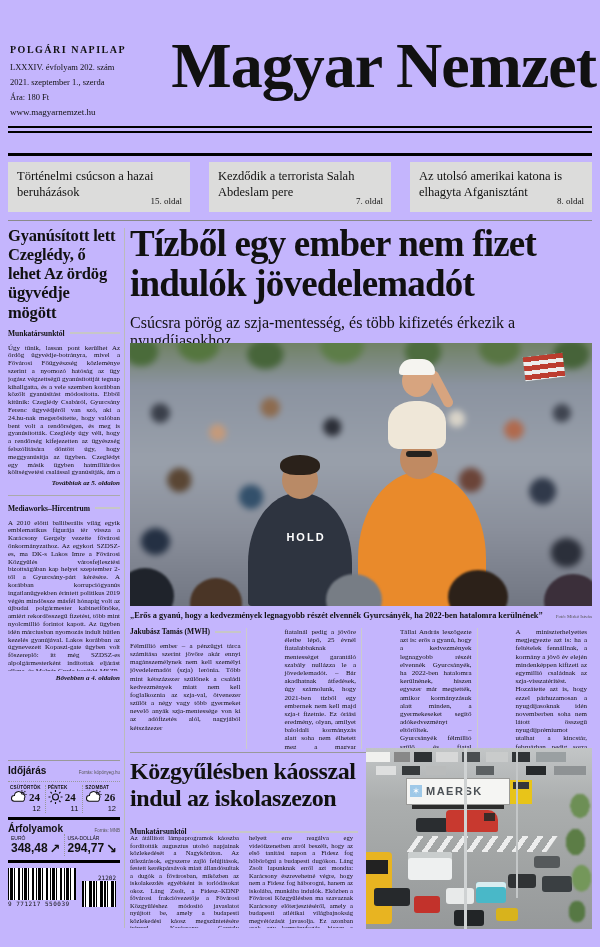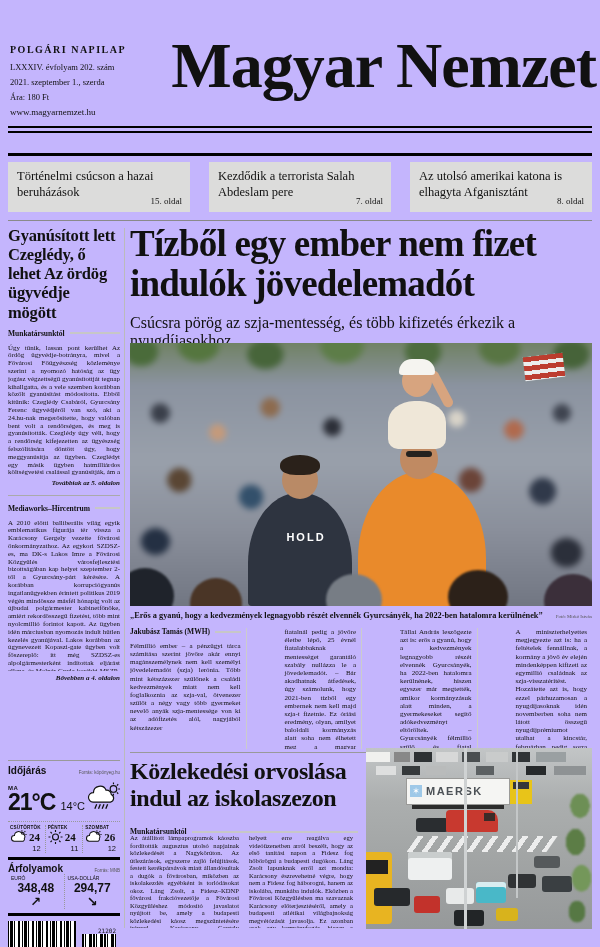--- a/index.html
+++ b/index.html
@@ -51,21 +51,21 @@
   .w-day + .w-day { border-left:1px dotted #999; }
   .w-dname { font-size:4.6px; font-weight:bold; letter-spacing:0.2px; }
   .w-dvals { display:flex; align-items:center; }
   .w-dhigh { font-size:11px; font-weight:bold; margin-left:2px;font-family:Liberation Serif, serif; }
   .w-dlow { font-size:7.5px; display:block; text-align:right; margin-right:2px; }
   .blackrule { height:3px; background:#000; margin:4px 0 3px 0; }
   .cur-row { display:flex; }
   .cur-cell { flex:1; padding:1px 3px; }
   .cur-cell + .cur-cell { border-left:1px dotted #999; }
   .cur-name { font-size:5px; }
-  .cur-valrow { display:flex; align-items:center; justify-content:space-between;flex-direction:column; }
+  .cur-valrow { display:flex; align-items:center; justify-content:space-between; }
   .cur-val { font-size:12px; font-weight:bold; }
   .cur-arrow { font-size:13px; font-weight:bold; font-family:"DejaVu Sans", sans-serif; line-height:1; }
   .barcode-row { display:flex; align-items:flex-end; gap:6px; margin-top:5px; }
   .bc-main { width:68px; }
   .bc-bars { height:32px; background:repeating-linear-gradient(90deg,#000 0 1px,#fff 1px 2px,#000 2px 5px,#fff 5px 6px,#000 6px 7px,#fff 7px 10px,#000 10px 12px,#fff 12px 14px); }
   .bc-num { font-size:6px; letter-spacing:0.5px; font-family:"DejaVu Sans Mono", monospace; }
   .bc-side { width:34px; }
   .bc-code { font-size:6px; text-align:right; font-family:"DejaVu Sans Mono", monospace; }
   .bc-bars2 { height:26px; background:repeating-linear-gradient(90deg,#000 0 2px,#fff 2px 3px,#000 3px 4px,#fff 4px 7px,#000 7px 10px,#fff 10px 11px); }
 
@@ -228,37 +228,20 @@
       <div class="more-line">Bővebben a 4. oldalon</div>
     </div>
   </div>
 
   <div class="abs widget">
     <div class="w-toprule"></div>
     <div class="w-headrow">
       <span class="w-head">Időjárás</span>
       <span class="w-src">Forrás: köpönyeg.hu</span>
     </div>
-    <div class="w-today">
-      <div style="flex:1;">
-        <div class="w-ma">MA</div>
-        <div style="display:flex; align-items:baseline;">
-          <span class="w-high">21°C</span>
-          <span class="w-low">14°C</span>
-        </div>
-      </div>
-      <svg class="wicon" width="44" height="38" viewBox="0 0 48 40">
-        <g stroke="#111" stroke-width="1.6" fill="none">
-          <circle cx="39" cy="9" r="4.5"></circle>
-          <path d="M39 0v2.5 M48 9h-2.5 M45.5 2.5l-1.8 1.8 M45.5 15.5l-1.8-1.8 M39 18v-2.5"></path>
-          <path d="M11 27a6.5 6.5 0 0 1 .6-13 9 9 0 0 1 17.3-3.2A6 6 0 0 1 36 16.5 5.6 5.6 0 0 1 35 27z" fill="#fff"></path>
-          <path d="M16 30l-2.5 6 M21 30l-2.5 6 M26 30l-2.5 6 M31 30l-2.5 6" stroke-width="1.8"></path>
-        </g>
-      </svg>
-    </div>
     <div class="w-days">
       <div class="w-day">
         <div class="w-dname">CSÜTÖRTÖK</div>
         <div class="w-dvals">
           <svg width="17" height="14" viewBox="0 0 20 16">
               <g stroke="#111" stroke-width="1.2" fill="none">
                 <circle cx="14" cy="5" r="2.6"></circle>
                 <path d="M14 0v1.4 M19.5 5h-1.4 M18 1.2l-1 1 M5 13a3.4 3.4 0 0 1 .3-6.8 4.6 4.6 0 0 1 8.9-1.6 3 3 0 0 1 2.7 4.9 2.9 2.9 0 0 1-1.4 3.5z" fill="#fff"></path>
               </g>
             </svg>
@@ -369,21 +352,21 @@
     <div class="lcol">
       <div>Tállai András leszögezte azt is: erős a gyanú, hogy a kedvezmények legnagyobb részét elvennék Gyurcsányék, ha 2022-ben hatalomra kerülnének, hiszen egyszer már megtették, amikor kormányzásuk alatt minden, a gyermekeseket segítő adókedvezményt eltöröltek. – Gyurcsányék félmillió szülő és fiatal adómentességét is veszélyeztetik, ezért Stop, Gyurcsány, Stop, Karácsony, stop, adóemelés! – mondta Tállai András.</div>
     </div>
     <div class="lcol">
       <div>A miniszterhelyettes megjegyezte azt is: ha a feltételek fennállnak, a kormány a jövő év elején mindenképpen kifizeti az egymillió családnak az szja-visszatérítést. Hozzátette azt is, hogy ezzel párhuzamosan a nyugdíjasoknak idén novemberben soha nem látott összegű nyugdíjprémiumot utalhat a kincstár, februárban pedig sorra kerül a 13. havi nyugdíj újabb, a tavalyinál magasabb összegű kifizetése.</div>
       <div class="more-line">Továbbiak a 16. oldalon</div>
     </div>
   </div>
 
   <div class="abs rule-bottom"></div>
-  <div class="abs bottom-headline">Közlekedési orvoslása indul az iskolaszezon</div>
+  <div class="abs bottom-headline">Közgyűlésben káosszal indul az iskolaszezon</div>
   <div class="abs bottom-byline byline-row">
     <span class="bl">Munkatársunktól</span>
     <span class="bl-rule"></span>
   </div>
   <div class="abs bottom-cols">
     <div class="bcol">Az átállított lámpaprogramok káoszba fordították augusztus utolsó napjainak közlekedését a Nagykörúton. Az útlezárások, egyszerre zajló felújítások, festett kerékpársávok miatt állandósultak a dugók a fővárosban, miközben az iskolakezdés egyébként is torlódásokat okoz. Láng Zsolt, a Fidesz–KDNP fővárosi frakcióvezetője a Fővárosi Közgyűléshez módosító javaslatot nyújtott be, amely a budapesti közlekedési káosz megszüntetésére irányul. Karácsony Gergely főpolgármester a problémák orvoslása</div>
     <div class="bcol">
       <span>helyett erre reagálva egy videóüzenetben arról beszélt, hogy az első tanítási napon a Fidesz fog höbörögni a budapesti dugókon. Láng Zsolt lapunknak erről azt mondta: Karácsony észrevehetné végre, hogy nem a Fidesz fog háborogni, hanem az iskolába, munkába indulók. Eközben a Fővárosi Közgyűlésben ma szavaznak Karácsony előterjesztéséről, amely a budapesti atlétikai világbajnokság megvétózását javasolja. Ez azonban csak egy kampányfogás, hiszen a fővárosnak nincs döntési jogköre a kérdésben.</span>
       
     </div>

